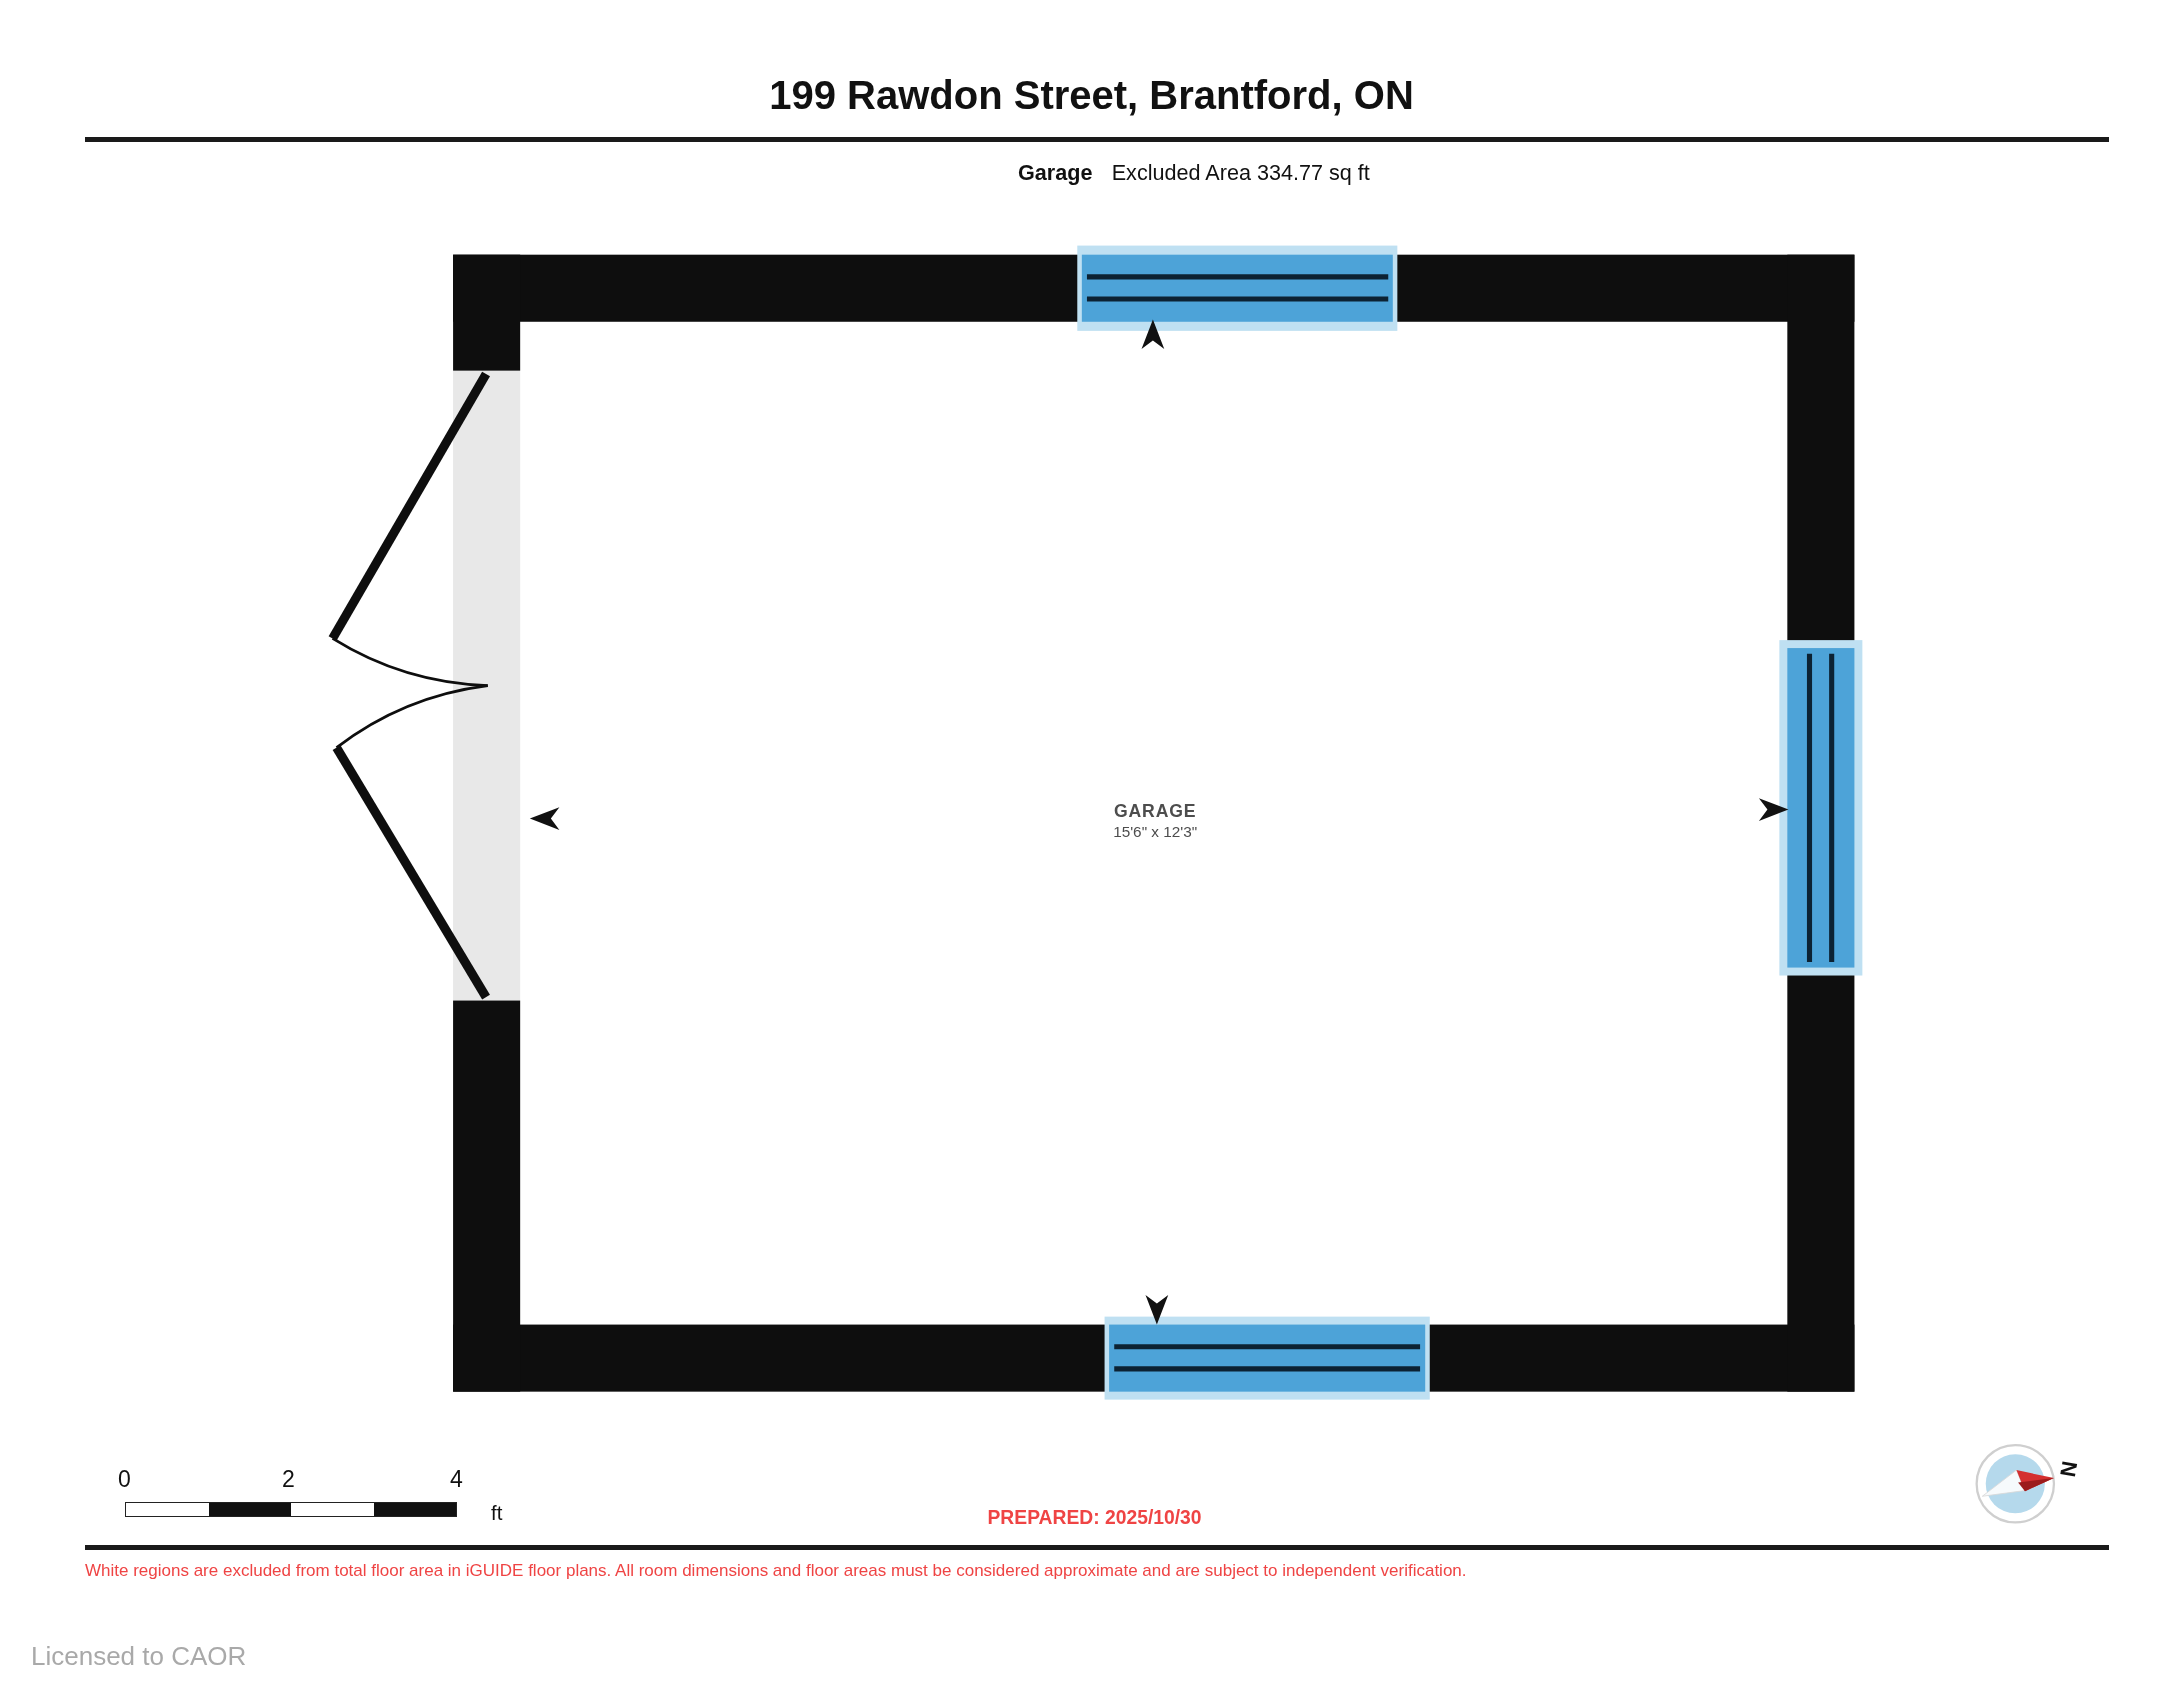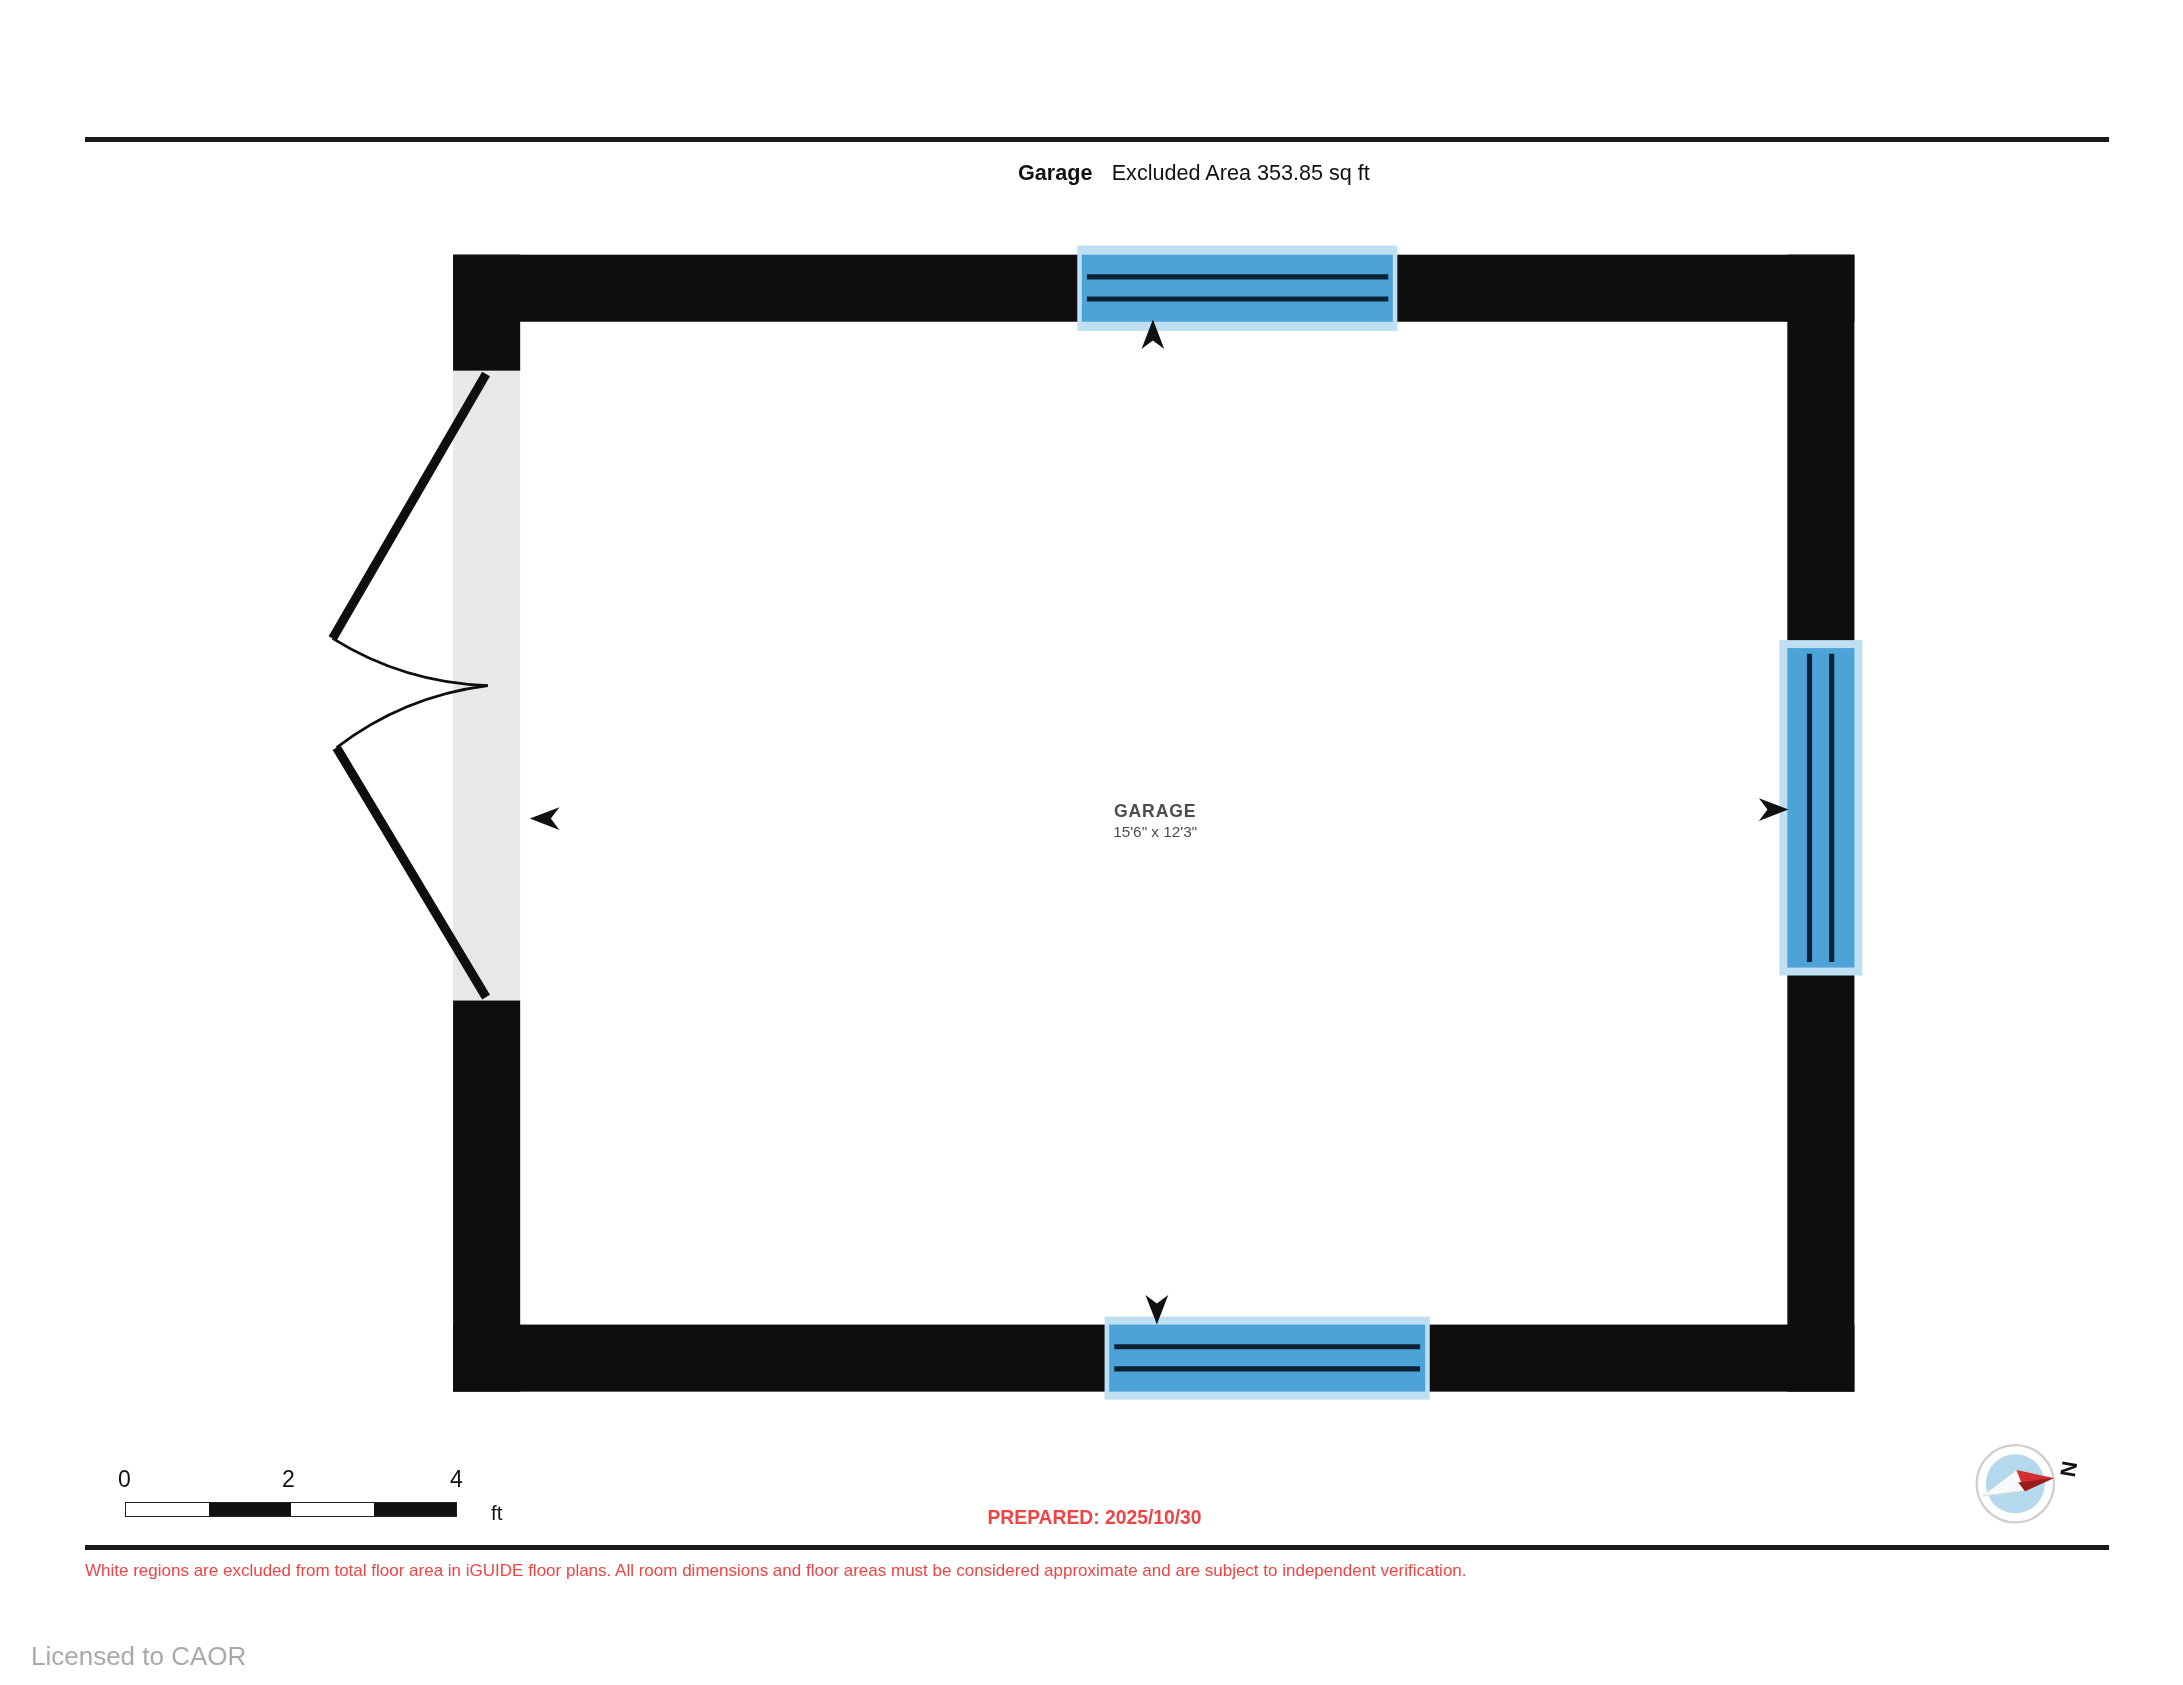--- a/index.html
+++ b/index.html
@@ -149,25 +149,26 @@
     font-size: 38px;
     font-weight: 700;
     fill: #111;
   }
 </style>
 </head>
 <body>
 
 <div class="page">
 
+  <h1 class="page-title">199 Rawdon Street, Brantford, ON</h1>
 
   <div class="rule top-rule"></div>
 
   <div class="subtitle">
-    <span class="floor-label">Garage</span><span class="floor-info">Excluded Area 353.85 sq ft</span>
+    <span class="floor-label">Garage</span><span class="floor-info">Excluded Area 334.77 sq ft</span>
   </div>
 
   <svg class="plan-svg" width="2183" height="1685" viewBox="0 0 3840 2964" xmlns="http://www.w3.org/2000/svg">
 
     <rect class="door-recess" x="797" y="652" width="118" height="1108"></rect>
 
     <g>
       <rect class="wall" x="797" y="448" width="2465" height="118"></rect>
       <rect class="wall" x="797" y="2330" width="2465" height="118"></rect>
       <rect class="wall" x="797" y="448" width="118" height="204"></rect>

